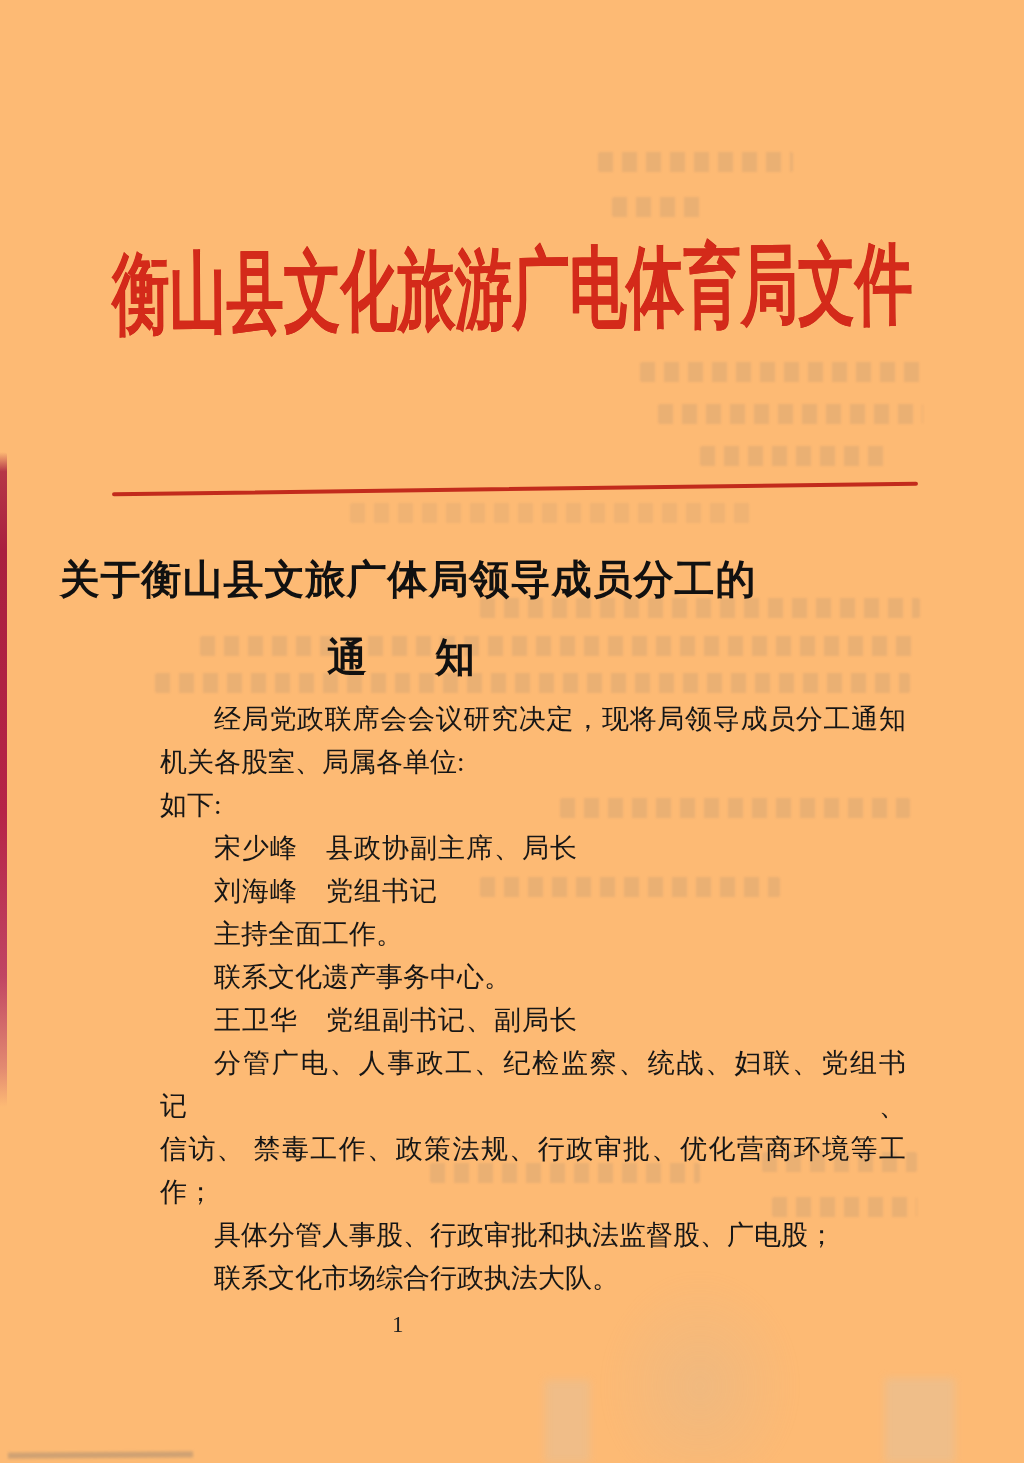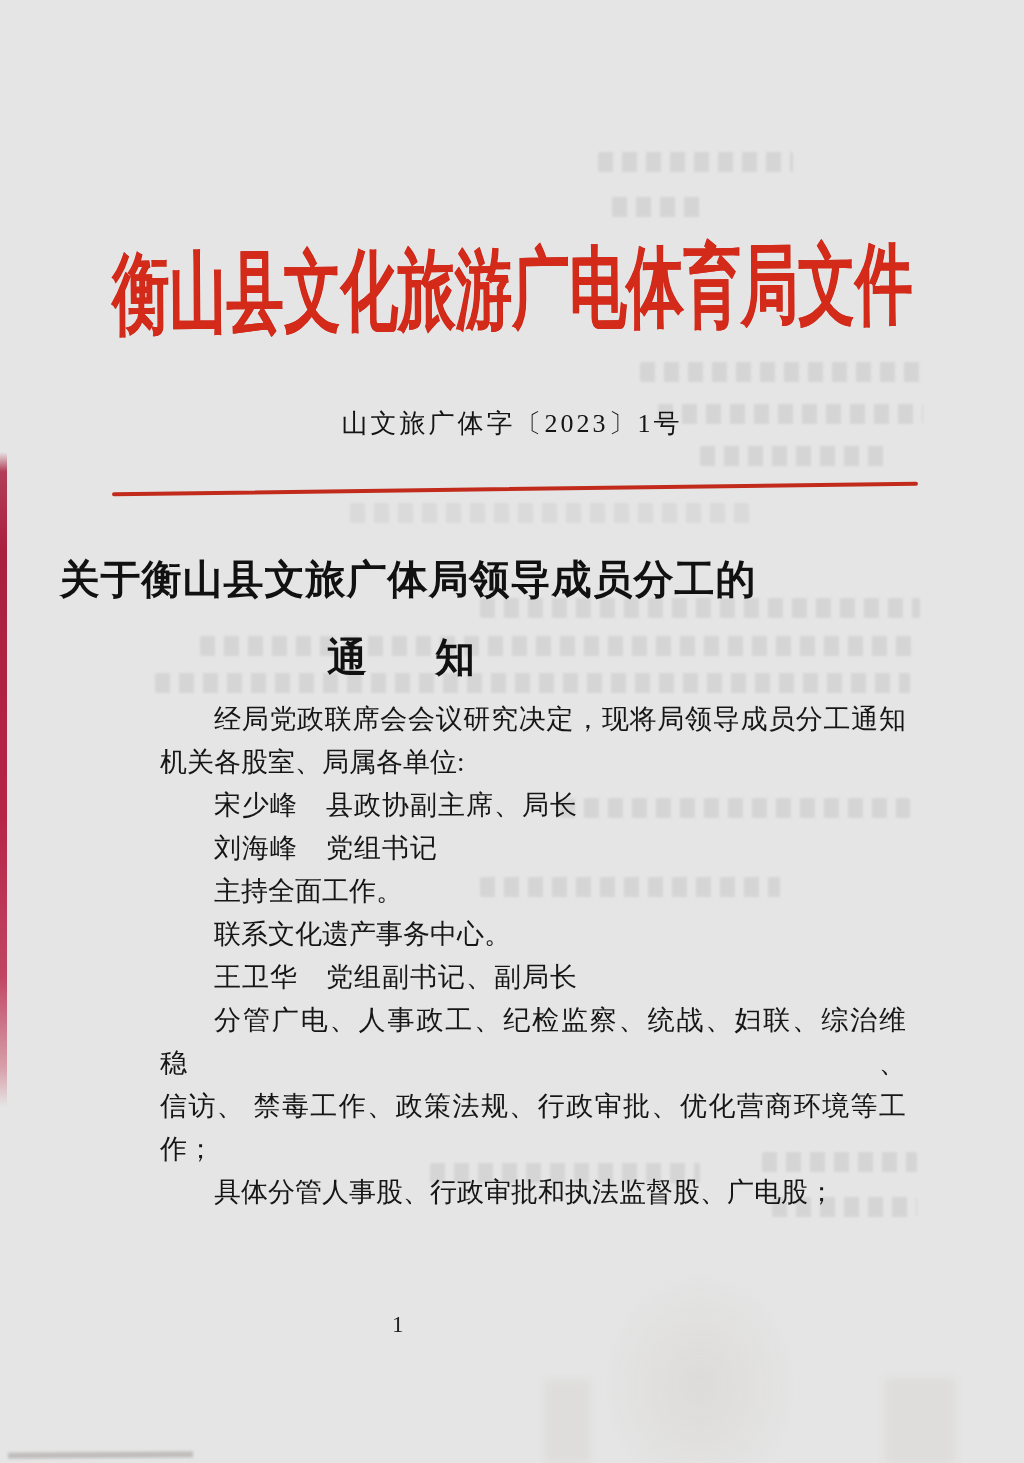--- a/index.html
+++ b/index.html
@@ -1,21 +1,21 @@
 <!DOCTYPE html>
 <html><head>
 <meta charset="utf-8">
 <style>
   * { margin: 0; padding: 0; box-sizing: border-box; }
   html, body { background: #ffffff; }
   .page {
     position: relative;
     width: 1024px;
     height: 1463px;
-    background: #e5e5e5;
+    background: #fdba74;
     overflow: hidden;
     font-family: "Liberation Serif", "DejaVu Serif", serif;
     color: #1c1c1c;
   }
 
   
   .agency-title {
     position: absolute;
     left: 112px;
     top: 252px;
@@ -186,40 +186,41 @@
   <div class="ghost g12"></div>
   <div class="ghost g13"></div>
   <div class="ghost g14"></div>
   <div class="smudge-bottom"></div>
   <div class="smudge-band-1"></div>
   <div class="smudge-band-2"></div>
   <div class="edge-smear"></div>
 
   <h1 class="agency-title">衡山县文化旅游广电体育局文件</h1>
 
-  <div class="doc-number">山文旅广体字〔2023〕1号</div>
 
   <div class="red-rule"></div>
 
   <div class="doc-title">
     <div class="t1">关于衡山县文旅广体局领导成员分工的</div>
     <div class="t2">通　知</div>
   </div>
 
   <main class="body-text">
     <p class="ln indent stretch">经局党政联席会会议研究决定，现将局领导成员分工通知</p>
     <p class="ln">机关各股室、局属各单位:</p>
+    <p class="ln">如下:</p>
     <p class="ln indent bold">宋少峰　县政协副主席、局长</p>
     <p class="ln indent bold">刘海峰　党组书记</p>
     <p class="ln indent">主持全面工作。</p>
     <p class="ln indent">联系文化遗产事务中心。</p>
     <p class="ln indent bold">王卫华　党组副书记、副局长</p>
-    <p class="ln indent stretch">分管广电、人事政工、纪检监察、统战、妇联、综治维稳、</p>
+    <p class="ln indent stretch">分管广电、人事政工、纪检监察、统战、妇联、党组书记、</p>
     <p class="ln stretch">信访、 禁毒工作、政策法规、行政审批、优化营商环境等工</p>
     <p class="ln">作；</p>
     <p class="ln indent">具体分管人事股、行政审批和执法监督股、广电股；</p>
+    <p class="ln indent">联系文化市场综合行政执法大队。</p>
   </main>
 
   <div class="page-number">1</div>
 
   <div class="left-strip"></div>
 
 </div>
 
 </body></html>

